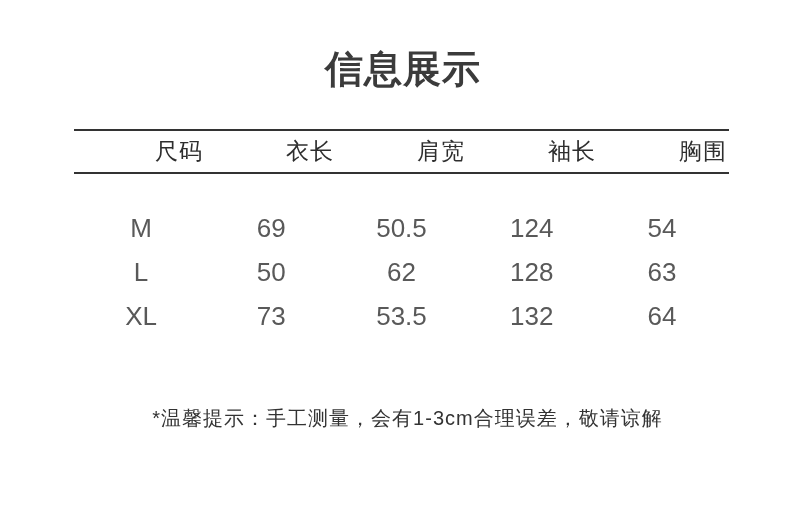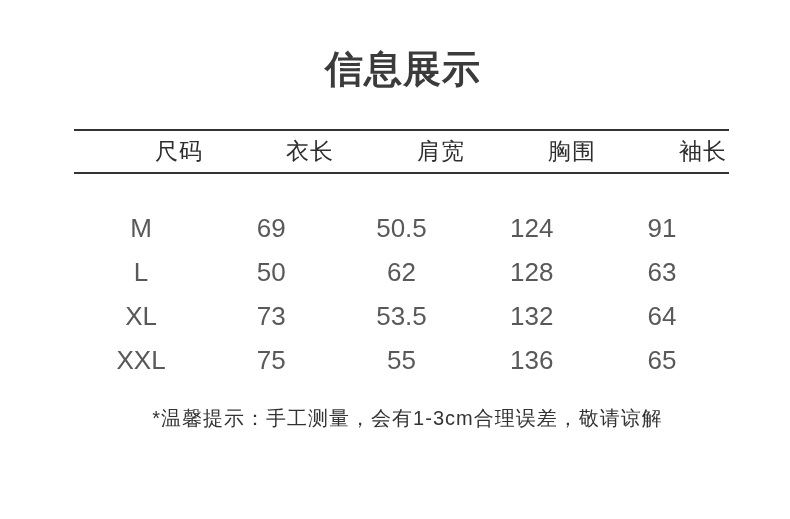--- a/index.html
+++ b/index.html
@@ -82,56 +82,49 @@
 <div class="page">
 
   <div class="title">信息展示</div>
 
   <div class="size-table">
 
     <div class="thead">
       <div class="cell">尺码</div>
       <div class="cell">衣长</div>
       <div class="cell">肩宽</div>
+      <div class="cell">袖长</div>
       <div class="cell">胸围</div>
-      <div class="cell">袖长</div>
     </div>
 
     <div class="tbody">
 
       <div class="trow">
         <div class="cell">M</div>
         <div class="cell">69</div>
         <div class="cell">50.5</div>
         <div class="cell">124</div>
-        <div class="cell">91</div>
+        <div class="cell">54</div>
       </div>
 
       <div class="trow">
         <div class="cell">L</div>
         <div class="cell">50</div>
         <div class="cell">62</div>
         <div class="cell">128</div>
         <div class="cell">63</div>
       </div>
 
       <div class="trow">
         <div class="cell">XL</div>
         <div class="cell">73</div>
         <div class="cell">53.5</div>
         <div class="cell">132</div>
         <div class="cell">64</div>
       </div>
 
-      <div class="trow">
-        <div class="cell">XXL</div>
-        <div class="cell">75</div>
-        <div class="cell">55</div>
-        <div class="cell">136</div>
-        <div class="cell">65</div>
-      </div>
 
     </div>
   </div>
 
   <div class="note">*温馨提示：手工测量，会有1-3cm合理误差，敬请谅解</div>
 
 </div>
 
 </body></html>

